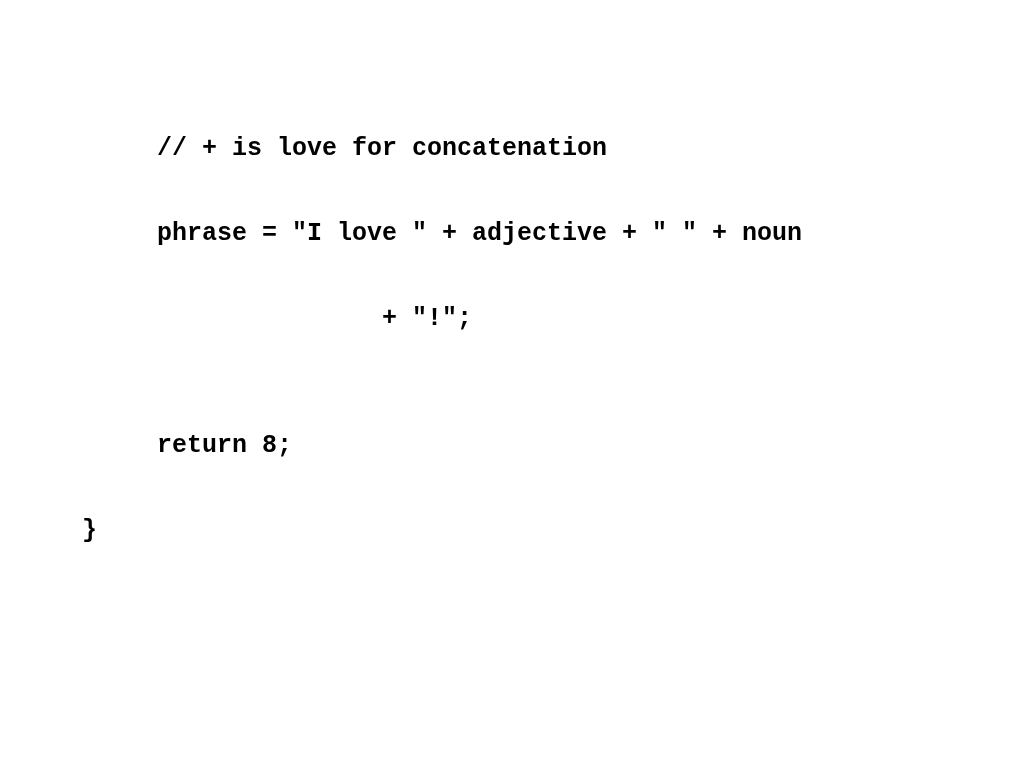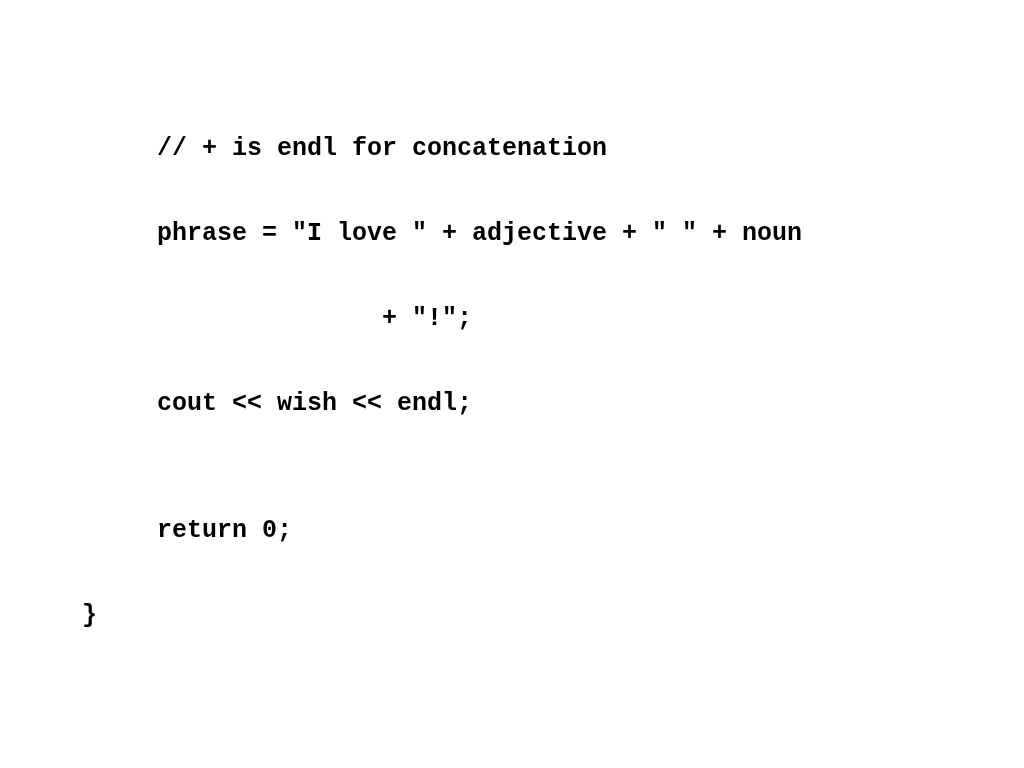--- a/index.html
+++ b/index.html
@@ -20,20 +20,19 @@
       padding-left: 82px;
     }
     .code-block {
       white-space: pre;
     }
   </style>
 </head>
 <body>
 
 <div class="code-block">
-<div>     // + is endl for concatenation</div>
+<div>     // + is love for concatenation</div>
 <div>     phrase = "I love " + adjective + " " + noun</div>
 <div>                    + "!";</div>
-<div>     cout &lt;&lt; wish &lt;&lt; endl;</div>
 <div></div>
-<div>     return 0;</div>
+<div>     return 8;</div>
 <div>}</div>
 </div>
 
 </body></html>

